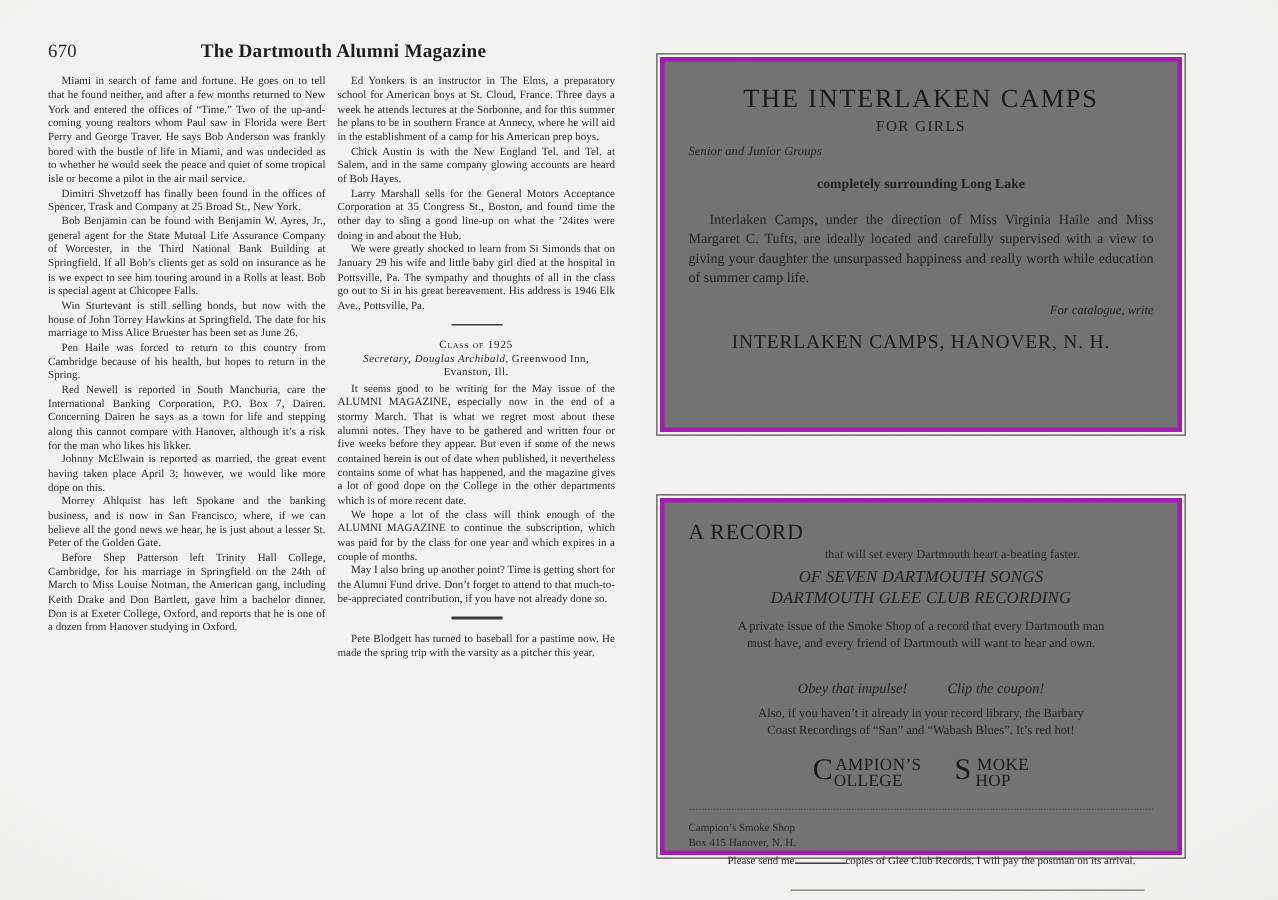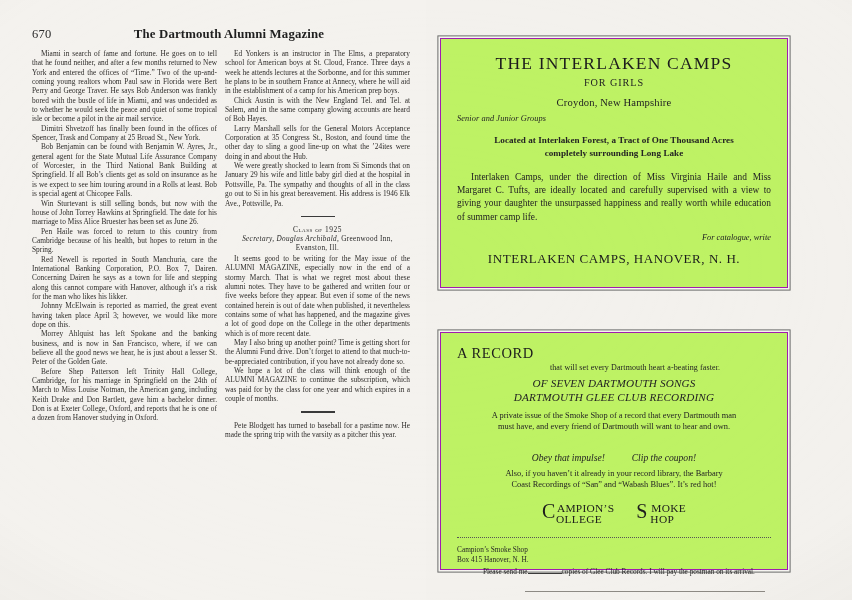--- a/index.html
+++ b/index.html
@@ -115,22 +115,22 @@
     position: absolute;
     left: 426px; top: 0;
     width: 426px; height: 600px;
     background: #f3f1ed;
   }
 
   .ad {
     position: absolute;
     left: 14px;
     width: 348px;
-    background: #bef264;
-    border: 1px solid #a21caf;
+    background: #737373;
+    border: 3px solid #a21caf;
     box-shadow: 0 0 0 1.6px #f6f5f1, 0 0 0 2.6px #6b6b6b;
     box-sizing: border-box;
   }
   #ad-interlaken { top: 38px; height: 250px; }
   #ad-record     { top: 332px; height: 238px; }
 
   .ad-inner {
     padding: 10px 16px 8px 16px;
     color: #232323;
   }
@@ -329,39 +329,37 @@
         <div class="cap-line">Class of 1925</div>
         <div class="sec-line">
           <i>Secretary,</i>
           <i>Douglas Archibald,</i>
           <span>Greenwood Inn,</span>
         </div>
         <div class="sec-line">Evanston, Ill.</div>
       </div>
 
       <p>It seems good to be writing for the May issue of the ALUMNI MAGAZINE, especially now in the end of a stormy March. That is what we regret most about these alumni notes. They have to be gathered and written four or five weeks before they appear. But even if some of the news contained herein is out of date when published, it nevertheless contains some of what has happened, and the magazine gives a lot of good dope on the College in the other departments which is of more recent date.</p>
+      <p>We hope a lot of the class will think enough of the ALUMNI MAGAZINE to continue the subscription, which was paid for by the class for one year and which expires in a couple of months.</p>
       <p>May I also bring up another point? Time is getting short for the Alumni Fund drive. Don’t forget to attend to that much-to-be-appreciated contribution, if you have not already done so.</p>
-      <p>We hope a lot of the class will think enough of the ALUMNI MAGAZINE to continue the subscription, which was paid for by the class for one year and which expires in a couple of months.</p>
 
       <div class="rule-sep"></div>
 
       <p>Pete Blodgett has turned to baseball for a pastime now. He made the spring trip with the varsity as a pitcher this year.</p>
     </div>
   </div>
 
   <div id="right-page">
 
     <div class="ad" id="ad-interlaken">
       <div class="ad-inner">
         <div class="il-title">THE INTERLAKEN CAMPS</div>
         <div class="il-sub">FOR GIRLS</div>
-        <div class="il-loc">Croydon, New Hampshire</div>
         <div class="il-groups">Senior and Junior Groups</div>
         <div class="il-tract">
-          <div>Located at Interlaken Forest, a Tract of One Thousand Acres</div>
           <div>completely surrounding Long Lake</div>
         </div>
         <div class="il-body">Interlaken Camps, under the direction of Miss Virginia Haile and Miss Margaret C. Tufts, are ideally located and carefully supervised with a view to giving your daughter the unsurpassed happiness and really worth while education of summer camp life.</div>
         <div class="il-cat">For catalogue, write</div>
         <div class="il-sign">INTERLAKEN CAMPS, HANOVER, N. H.</div>
       </div>
     </div>
 
     <div class="ad" id="ad-record">
       <div class="ad-inner">

